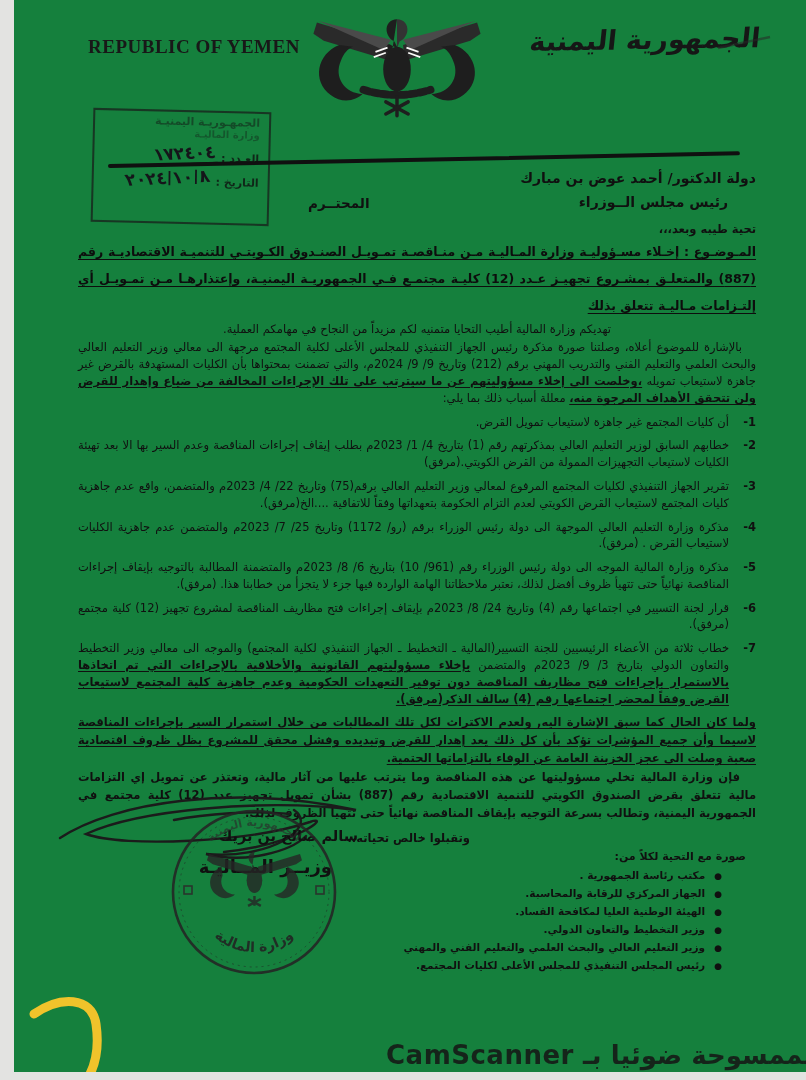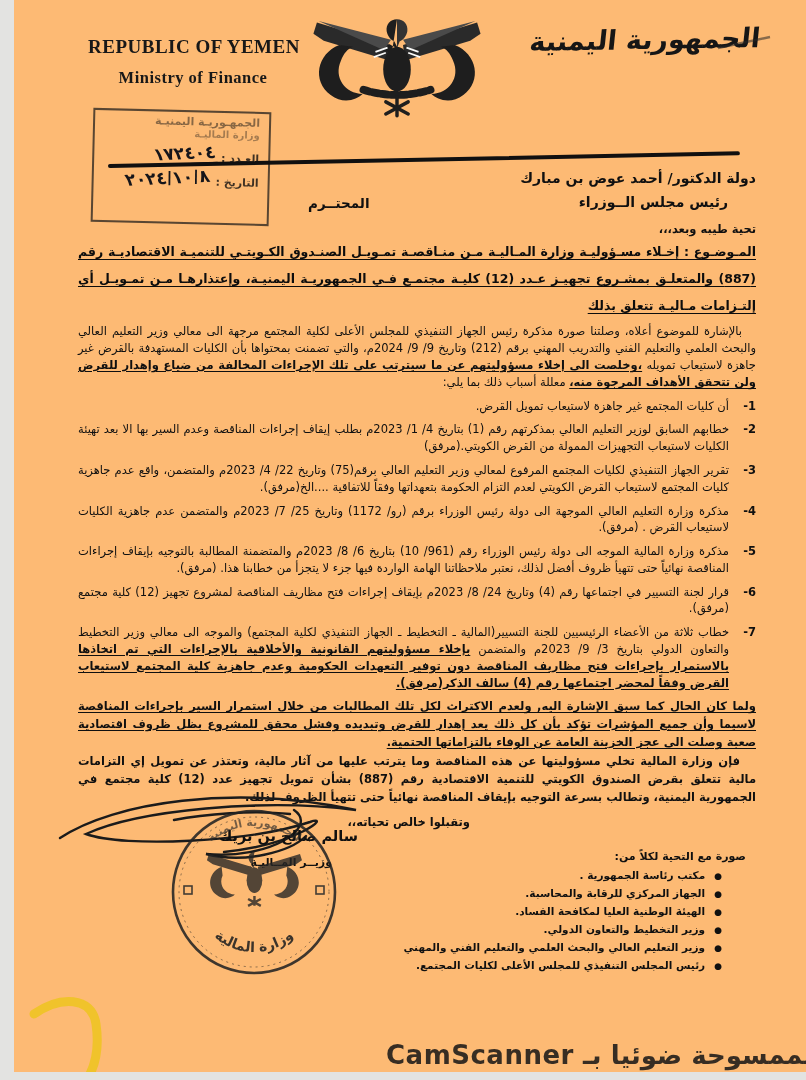--- a/index.html
+++ b/index.html
@@ -4,21 +4,21 @@
 <style>
   html,body{margin:0;padding:0;}
   body{
     width:806px;height:1080px;position:relative;overflow:hidden;
     background:#e3e3e1;
     font-family:"DejaVu Sans",sans-serif;
     color:#101010;
   }
   .paper{
     position:absolute;left:14px;top:0;right:0;bottom:8px;
-    background:#fdba74;overflow:hidden;
+    background:#15803d;overflow:hidden;
   }
   
   .hdr-en{position:absolute;left:74px;top:36px;width:210px;text-align:center;color:#181818;}
   .hdr-en .country{font-family:"Liberation Serif",serif;font-weight:700;font-size:19px;letter-spacing:.5px;white-space:nowrap;}
   .hdr-en .ministry{font-family:"Liberation Serif",serif;font-weight:700;font-size:16.5px;margin-top:10px;letter-spacing:.5px;}
   .emblem{position:absolute;left:292px;top:14px;width:182px;height:112px;}
   .hdr-ar{position:absolute;right:36px;top:24px;width:250px;text-align:center;direction:rtl;}
   .hdr-ar .callig{font-weight:700;font-size:27px;transform:skewX(-7deg) rotate(-1deg);color:#161616;white-space:nowrap;}
   .hdr-ar .ministry-ar{font-weight:700;font-size:17px;margin-top:5px;color:#161616;}
   .pen-stroke{position:absolute;right:34px;top:34px;width:56px;height:16px;}
@@ -57,40 +57,39 @@
   .item .txt{flex:1;text-align:justify;}
   .emphasis{font-weight:700;font-size:11.5px;line-height:1.55;text-align:justify;
     text-decoration:underline;text-underline-offset:2px;margin-top:2px;}
   .therefore{font-weight:700;font-size:13.5px;margin:9px 0 7px;}
   .decision{font-weight:700;font-size:11.5px;line-height:1.58;text-align:justify;text-indent:16px;}
   .closing{font-weight:700;font-size:11.5px;margin-top:9px;margin-right:286px;width:fit-content;white-space:nowrap;margin-left:46px;}
   
   .sig-area{position:absolute;left:40px;top:772px;width:350px;height:235px;pointer-events:none;}
   .sig-svg{position:absolute;left:0;top:8px;}
   .sig-name{position:absolute;right:46px;top:56px;font-weight:700;font-size:14.5px;direction:rtl;}
-  .sig-title{position:absolute;right:72px;top:84px;font-weight:700;font-size:11px;letter-spacing:1px;direction:rtl;}
+  .sig-title{position:absolute;right:72px;top:84px;font-weight:700;font-size:18px;letter-spacing:1px;direction:rtl;}
   .stamp-svg{position:absolute;left:114px;top:32px;opacity:.88;}
   
   .cc{position:absolute;right:60px;top:850px;width:356px;direction:rtl;text-align:right;}
   .cc-head{font-weight:700;font-size:11px;}
   .cc-item{font-weight:700;font-size:10.5px;margin-top:6px;padding-right:24px;display:flex;gap:9px;align-items:baseline;}
   .cc-item .bullet{font-size:9px;}
   
   .yellow-mark{position:absolute;left:6px;top:992px;}
   .scan-mark{position:absolute;left:372px;top:1040px;font-size:26px;font-weight:700;
     color:#151515;opacity:.85;direction:rtl;white-space:nowrap;letter-spacing:.5px;}
 </style>
 </head>
 <body>
 
 <div class="paper">
 
   <div class="hdr-en">
     <div class="country">REPUBLIC OF YEMEN</div>
-    <div class="ministry">Ministry of Finance</div>
   </div>
 
   <svg class="emblem" viewBox="0 0 210 130">
     <g fill="#1e1e1e" stroke="none">
       <polygon points="98,36 12,10 8,23 20,31 96,54" fill="#2a2a2a"></polygon>
       <polygon points="98,30 14,8 90,42" fill="#4a4a4a"></polygon>
       <polygon points="112,36 198,10 202,23 190,31 114,54" fill="#2a2a2a"></polygon>
       <polygon points="112,30 196,8 120,42" fill="#4a4a4a"></polygon>
       <path d="M105 6 c-8 0 -13 6 -12 14 c1 6 5 10 9 12 l4 8 -10 -5 -9 7 12 3 z"></path>
       <path d="M105 6 c8 0 13 6 12 14 c-1 6 -5 10 -9 12 l-3 8 z" fill="#333"></path>
@@ -136,20 +135,21 @@
   <div class="content">
     <div class="addr-name">دولة الدكتور/ أحمد عوض بن مبارك</div>
     <div class="addr-line2">
       <span class="addr-title">رئيس مجلس الــوزراء</span>
       <span class="honorific">المحتــرم</span>
     </div>
     <div class="greeting">تحية طيبه وبعد،،،</div>
 
     <div class="subject">المـوضـوع : إخـلاء مسـؤوليـة وزارة المـاليـة مـن منـاقصـة تمـويـل الصنـدوق الكـويتـي للتنميـة الاقتصاديـة رقم (887) والمتعلـق بمشـروع تجهيـز عـدد (12) كليـة مجتمـع فـي الجمهوريـة اليمنيـة، وإعتذارهـا مـن تمـويـل أي إلتـزامات مـاليـة تتعلق بذلك</div>
 
+    <div class="salutation">تهديكم وزارة المالية أطيب التحايا متمنيه لكم مزيداً من النجاح في مهامكم العملية.</div>
 
     <div class="intro"><span>بالإشارة للموضوع أعلاه، وصلتنا صورة مذكرة رئيس الجهاز التنفيذي للمجلس الأعلى لكلية المجتمع مرجهة الى معالي وزير التعليم العالي والبحث العلمي والتعليم الفني والتدريب المهني برقم (212) وتاريخ 9/ 9/ 2024م، والتي تضمنت بمحتواها بأن الكليات المستهدفة بالقرض غير جاهزة لاستيعاب تمويله </span><span class="b-u">،وخلصت الى إخلاء مسؤوليتهم عن ما سيترتب على تلك الإجراءات المخالفة من ضياع وإهدار للقرض ولن تتحقق الأهداف المرجوة منه،</span><span> معللة أسباب ذلك بما يلي:</span></div>
 
     <div class="reasons">
       <div class="item">
         <span class="num">1-</span>
         <span class="txt">أن كليات المجتمع غير جاهزة لاستيعاب تمويل القرض.</span>
       </div>
       <div class="item">
         <span class="num">2-</span>

